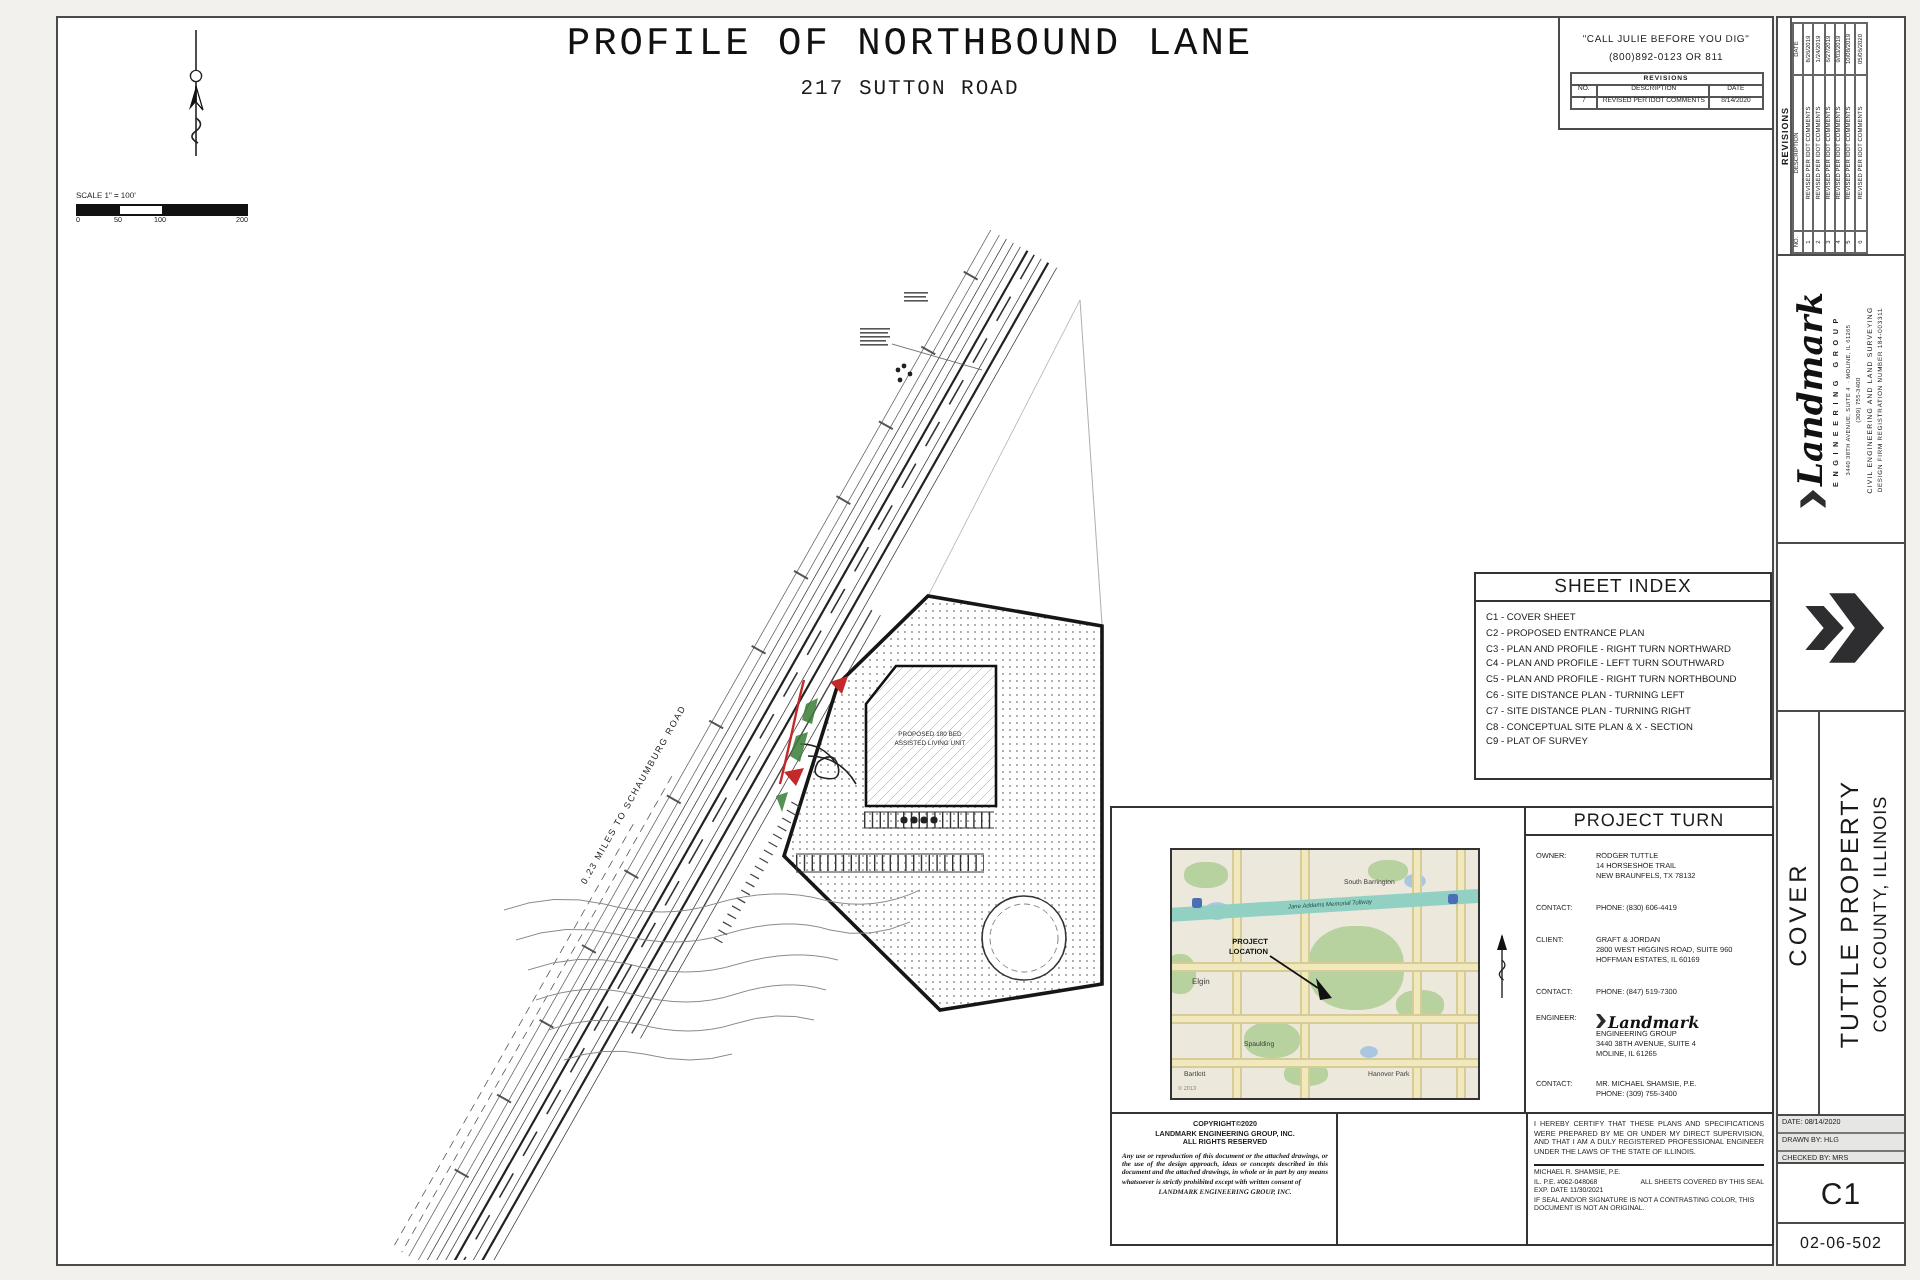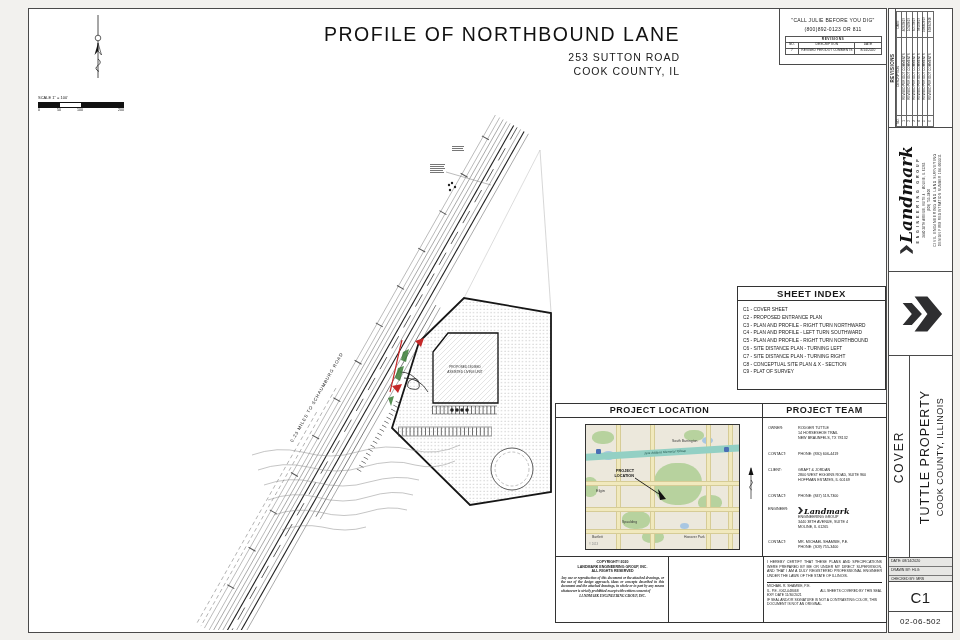--- a/index.html
+++ b/index.html
@@ -5,38 +5,38 @@
   html,body{margin:0;padding:0;}
   body{width:960px;height:640px;position:relative;background:#f2f1ee;
        font-family:"Liberation Sans",sans-serif;color:#1a1a1a;overflow:hidden;}
   .abs{position:absolute;}
   
   .main-frame{left:28px;top:8px;width:857px;height:623px;background:#fff;border:1px solid #4a4a4a;}
   .tblock{left:888px;top:8px;width:63px;height:623px;background:#fff;border:1px solid #4a4a4a;}
   
   .rot{position:absolute;transform:rotate(-90deg);transform-origin:top left;}
   
-  .title-wrap{left:230px;top:24px;width:450px;text-align:right;line-height:1.05;}
+  .title-wrap{left:230px;top:12px;width:450px;text-align:center;line-height:1.05;font-family:Liberation Mono, monospace;}
   .t-big{font-size:19.5px;letter-spacing:1.5px;color:#111;}
   .t-for{font-size:8.5px;margin-top:7px;letter-spacing:1px;}
   .t-addr{font-size:10.5px;margin-top:7px;letter-spacing:1px;line-height:1.3;}
   
   .callbox{left:779px;top:9px;width:106px;height:55px;border-left:1px solid #4a4a4a;border-bottom:1px solid #4a4a4a;background:#fff;}
   .callnote{margin-top:7px;text-align:center;font-size:5px;line-height:1.7;letter-spacing:.3px;}
   table.minitab{border-collapse:collapse;margin:3px auto 0 auto;}
   table.minitab td{border:.5px solid #555;font-size:3.3px;text-align:center;padding:.5px 1px;line-height:1.2;}
   td.mt-title{font-size:4px;font-weight:bold;letter-spacing:.5px;}
   
   .scale-wrap{left:38px;top:95px;width:100px;font-size:4px;}
   .scale-bar{margin-top:1.5px;height:4px;width:84px;border:.7px solid #111;display:flex;}
   .scale-ticks{position:relative;width:84px;height:6px;font-size:3.6px;}
   .scale-ticks span{position:absolute;top:0;}
   
   .panel{background:#fff;border:1px solid #333;}
-  .panel-head{border-bottom:1px solid #333;text-align:center;font-weight:bold;}
+  .panel-head{border-bottom:1px solid #333;text-align:center;font-weight:normal;}
   .sheetindex{left:737px;top:286px;width:147px;height:102px;}
   .sheetindex .panel-head{height:13px;font-size:9.5px;line-height:13px;letter-spacing:.5px;}
   .si-items{padding:5px 2px 0 5px;}
   .si-items div{font-size:4.8px;line-height:7.8px;white-space:nowrap;}
   .locbox{left:555px;top:403px;width:207px;height:153px;}
   .locbox .panel-head{height:13px;font-size:9px;line-height:13px;letter-spacing:.5px;}
   .teambox{left:762px;top:403px;width:123px;height:153px;}
   .teambox .panel-head{height:13px;font-size:9px;line-height:13px;letter-spacing:.5px;}
   .certbox{left:762px;top:556px;width:123px;height:65px;}
   .copybox{left:555px;top:556px;width:113px;height:65px;}
@@ -227,22 +227,21 @@
     <span style="left:0">0</span>
     <span style="left:19px">50</span>
     <span style="left:39px">100</span>
     <span style="left:80px">200</span>
   </div>
 </div>
 
 <div class="abs title-wrap">
   <div class="t-big">PROFILE OF NORTHBOUND LANE</div>
   <div class="t-addr">
-    <div>253 SUTTON ROAD</div>
-    <div>COOK COUNTY, IL</div>
+    <div>217 SUTTON ROAD</div>
   </div>
 </div>
 
 <div class="abs callbox">
   <div class="callnote">
     <div>"CALL JULIE BEFORE YOU DIG"</div>
     <div>(800)892-0123 OR 811</div>
   </div>
   <table class="minitab" style="width:97px">
     <tbody>
@@ -272,21 +271,20 @@
     <div>C4 - PLAN AND PROFILE - LEFT TURN SOUTHWARD</div>
     <div>C5 - PLAN AND PROFILE - RIGHT TURN NORTHBOUND</div>
     <div>C6 - SITE DISTANCE PLAN - TURNING LEFT</div>
     <div>C7 - SITE DISTANCE PLAN - TURNING RIGHT</div>
     <div>C8 - CONCEPTUAL SITE PLAN &amp; X - SECTION</div>
     <div>C9 - PLAT OF SURVEY</div>
   </div>
 </div>
 
 <div class="abs panel locbox">
-  <div class="panel-head">PROJECT LOCATION</div>
   <div class="abs map">
     <div class="g" style="left:68px;top:38px;width:48px;height:42px"></div>
     <div class="g" style="left:6px;top:6px;width:22px;height:13px"></div>
     <div class="g" style="left:98px;top:5px;width:20px;height:11px"></div>
     <div class="g" style="left:36px;top:86px;width:28px;height:18px"></div>
     <div class="g" style="left:112px;top:70px;width:24px;height:15px"></div>
     <div class="g" style="left:-4px;top:52px;width:16px;height:20px"></div>
     <div class="g" style="left:56px;top:106px;width:22px;height:12px"></div>
     <div class="w" style="left:16px;top:26px;width:13px;height:9px"></div>
     <div class="w" style="left:116px;top:12px;width:11px;height:7px"></div>
@@ -317,21 +315,21 @@
     <div class="mapcopy">© 2013</div>
   </div>
   <svg class="abs" style="left:189px;top:62px" width="12" height="36" viewBox="0 0 12 36">
     <line x1="6" y1="2" x2="6" y2="33" stroke="#222" stroke-width=".7"></line>
     <polygon points="6,1 3.5,9 8.5,9" fill="#111"></polygon>
     <path d="M6,14 q3,2.5 0,5 q-3,2.5 .8,5" fill="none" stroke="#222" stroke-width=".7"></path>
   </svg>
 </div>
 
 <div class="abs panel teambox">
-  <div class="panel-head">PROJECT TEAM</div>
+  <div class="panel-head">PROJECT TURN</div>
   <div class="trow" style="top:22px">
     <span class="tlab">OWNER:</span>
     <span class="tval">
       <div>RODGER TUTTLE</div>
       <div>14 HORSESHOE TRAIL</div>
       <div>NEW BRAUNFELS, TX 78132</div>
     </span>
   </div>
   <div class="trow" style="top:48px">
     <span class="tlab">CONTACT:</span>

